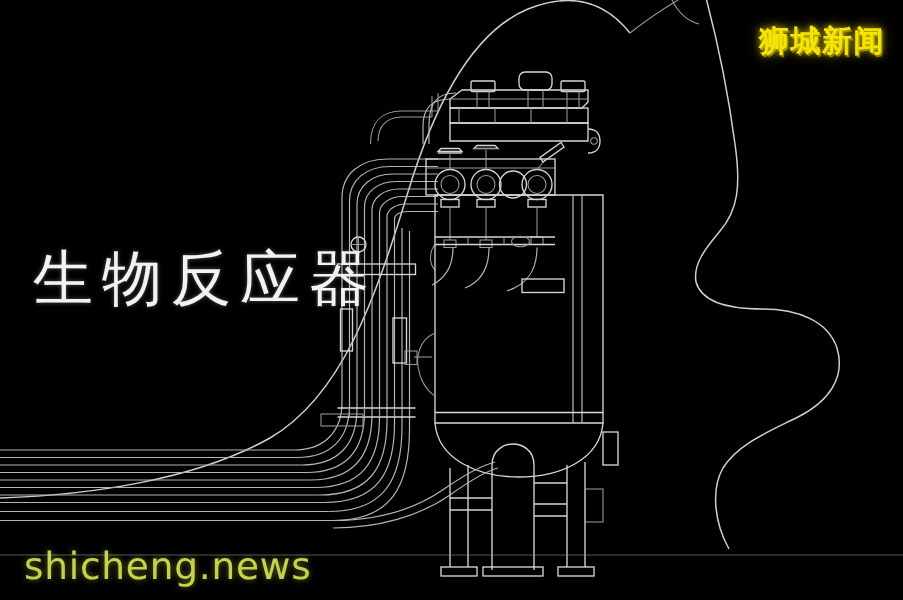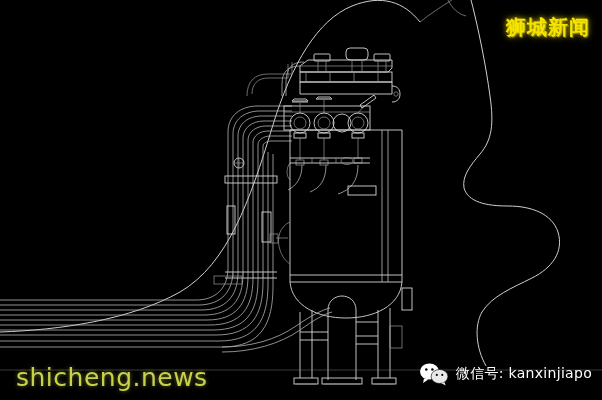--- a/index.html
+++ b/index.html
@@ -246,32 +246,20 @@
       <path class="ln" d="M356,344 L378,344"></path>
       <rect class="thin" x="390" y="326" width="12" height="22"></rect>
 
       <path class="pipe" d="M222,347 C250,347 276,340 296,326 C312,315 322,310 330,308"></path>
       <path class="pipe" d="M222,352 C252,352 280,344 300,330 C314,320 324,314 332,312"></path>
     </g>
 
     <path class="thin" d="M0,370 L602,370" stroke="#8a8a8a" stroke-width=".8" opacity=".55"></path>
   </svg>
 
+  <div class="title">生物反应器</div>
 
   <div class="brand">狮城新闻</div>
 
   <div class="watermark">shicheng.news</div>
 
-  <div class="wechat">
-    <svg class="wc-icon" width="30" height="24" viewBox="0 0 30 24">
-      <ellipse cx="10.5" cy="9.5" rx="9.5" ry="8" fill="#ffffff"></ellipse>
-      <path d="M5 16.5 L4 21 L9.4 17.6 Z" fill="#ffffff"></path>
-      <circle cx="7.3" cy="7.6" r="1.25" fill="#000000"></circle>
-      <circle cx="13.4" cy="7.6" r="1.25" fill="#000000"></circle>
-      <ellipse cx="20.5" cy="14.5" rx="8.4" ry="7" fill="#e9e9e9" stroke="#000" stroke-width="0.6"></ellipse>
-      <path d="M25.6 20.2 L26.6 23.6 L22 21 Z" fill="#e9e9e9"></path>
-      <circle cx="17.8" cy="12.9" r="1.05" fill="#000000"></circle>
-      <circle cx="23.3" cy="12.9" r="1.05" fill="#000000"></circle>
-    </svg>
-    <span class="wechat-label">微信号: kanxinjiapo</span>
-  </div>
 
 </div>
 
 </body></html>

